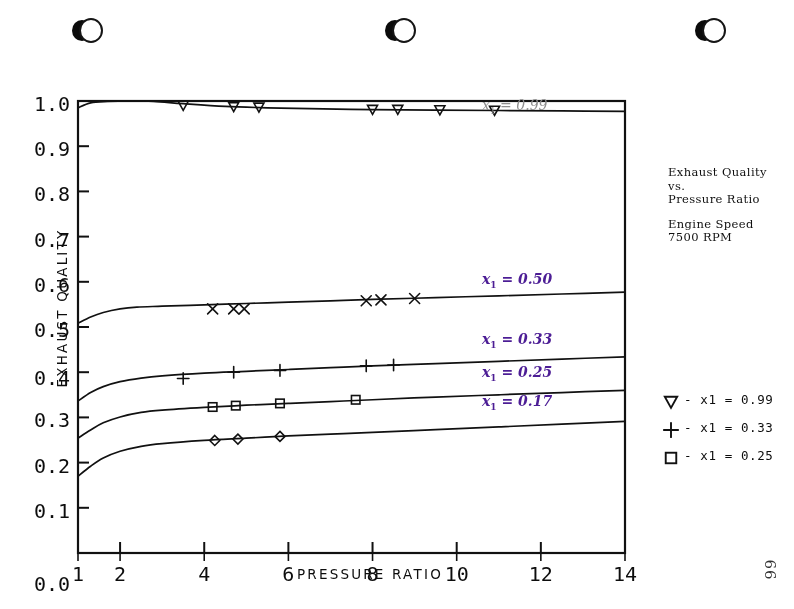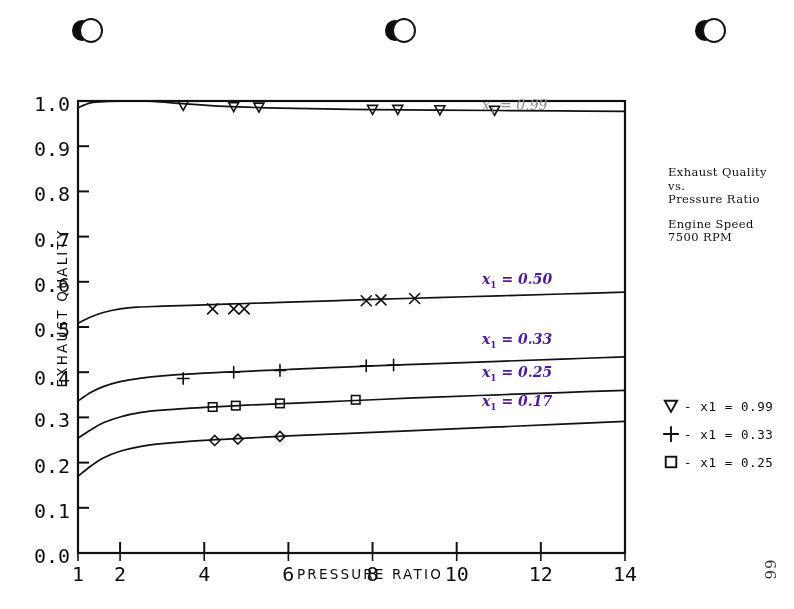--- a/index.html
+++ b/index.html
@@ -69,21 +69,21 @@
     font-size:11.5px;line-height:13.5px;letter-spacing:0.4px;
     font-family:"DejaVu Serif","Liberation Serif",serif;
     color:#101010;
   }
   #caption .blk{margin-bottom:11px;}
   #caption .blk:last-child{margin-bottom:0;}
 
   
   #legend{position:absolute;left:660px;top:392px;width:134px;}
   .legend-row{
-    display:flex;align-items:center;height:28px;
+    display:flex;align-items:flex-start;height:28px;
     font-size:12.5px;letter-spacing:0.6px;
     font-family:"DejaVu Sans Mono","Liberation Mono",monospace;
     color:#0d0d0d;
   }
   .legend-mark{width:22px;height:20px;flex:0 0 22px;position:relative;}
   .legend-mark svg{position:absolute;left:0;top:0;}
   .legend-text{margin-left:2px;white-space:nowrap;}
 </style>
 </head>
 <body>
@@ -220,21 +220,21 @@
         <g fill="none" stroke="#111" stroke-width="1.6" stroke-linecap="round">
           <path d="M 237.89230769230767 434.096 L 242.89230769230767 439.096 L 237.89230769230767 444.096 L 232.89230769230767 439.096 Z"></path>
         </g>
         <g fill="none" stroke="#111" stroke-width="1.6" stroke-linecap="round">
           <path d="M 279.96923076923076 431.384 L 284.96923076923076 436.384 L 279.96923076923076 441.384 L 274.96923076923076 436.384 Z"></path>
         </g>
       </g>
     </svg>
 
   <div id="ticklayer">
-      <div class="ytick" style="left: 14px; top: 544px; width: 56px;">0.0</div>
+      <div class="ytick" style="left: 14px; top: 572px; width: 56px;">0.0</div>
       <div class="ytick" style="left: 14px; top: 498.8px; width: 56px;">0.1</div>
       <div class="ytick" style="left: 14px; top: 453.6px; width: 56px;">0.2</div>
       <div class="ytick" style="left: 14px; top: 408.4px; width: 56px;">0.3</div>
       <div class="ytick" style="left: 14px; top: 366px; width: 56px;">0.4</div>
       <div class="ytick" style="left: 14px; top: 318px; width: 56px;">0.5</div>
       <div class="ytick" style="left: 14px; top: 272.8px; width: 56px;">0.6</div>
       <div class="ytick" style="left: 14px; top: 227.6px; width: 56px;">0.7</div>
       <div class="ytick" style="left: 14px; top: 182.4px; width: 56px;">0.8</div>
       <div class="ytick" style="left: 14px; top: 137.2px; width: 56px;">0.9</div>
       <div class="ytick" style="left: 14px; top: 92px; width: 56px;">1.0</div>

